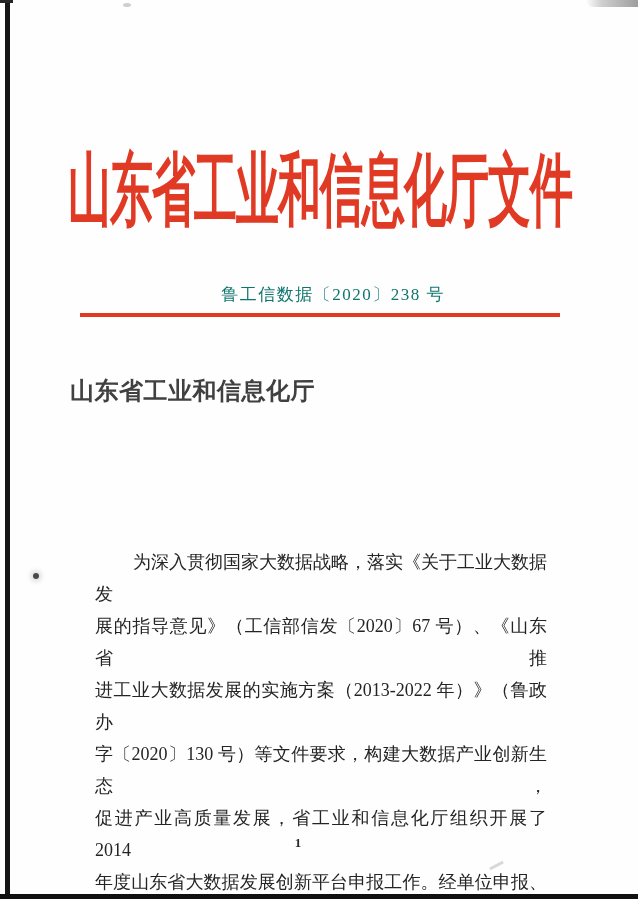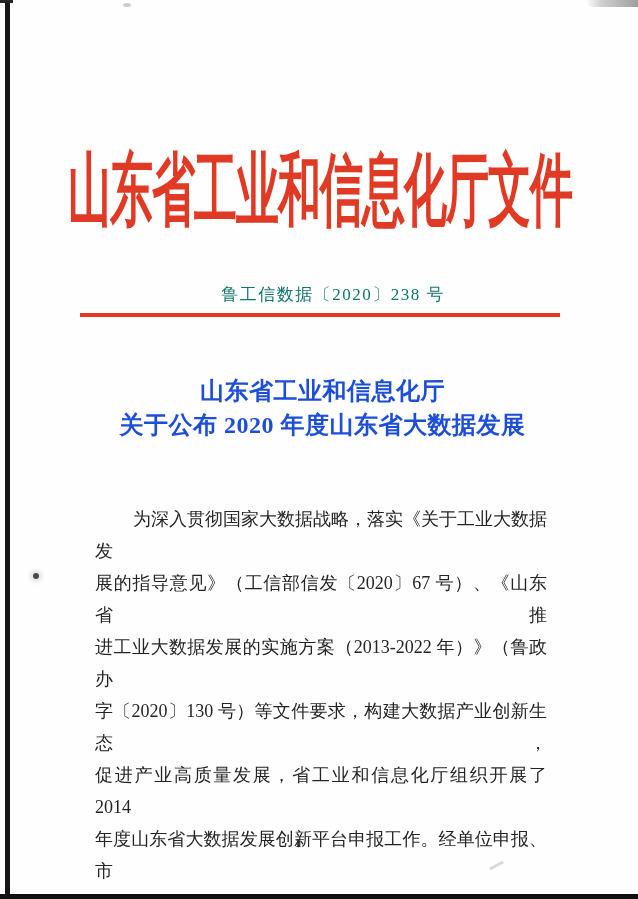--- a/index.html
+++ b/index.html
@@ -86,45 +86,45 @@
   
   .red-rule {
     position: absolute; top: 313px; left: 80px;
     width: 480px; height: 4px;
     background: var(--accent);
   }
 
   
   .doc-title {
     position: absolute; top: 374px; left: 70px; width: 505px;
-    text-align: center;
     font-weight: bold;
     font-size: 24px;
     line-height: 34px;
     letter-spacing: 0.5px;
-    color: #1d4ed8;
+    color: #404040;
   }
 
   
   .body-block {
     position: absolute; top: 503px; left: 95px; width: 452px;
     font-size: 18px;
     line-height: 32px;
     color: #242424;
   }
   .salutation {
     letter-spacing: 2px;
     white-space: nowrap;
   }
   .bline {
     text-align: justify;
     text-align-last: justify;
   }
   .bline.indent {
     text-indent: 38px;
+    margin-top: 43px;
   }
 
   
   .page-number {
     position: absolute; top: 835px; left: 0; width: 596px;
     text-align: center;
     font-size: 13px;
     font-weight: bold;
     color: #2a2a2a;
   }
@@ -145,21 +145,20 @@
   <div class="letterhead">
     <span class="stretch">山东省工业和信息化厅文件</span>
   </div>
 
   <div class="doc-number">鲁工信数据〔2020〕238 号</div>
 
   <div class="red-rule"></div>
 
   <div class="doc-title">
     <div>山东省工业和信息化厅</div>
-    <div>关于公布 2020 年度山东省大数据发展</div>
   </div>
 
   <div class="body-block">
     <div class="bline indent">为深入贯彻国家大数据战略，落实《关于工业大数据发</div>
     <div class="bline">展的指导意见》（工信部信发〔2020〕67 号）、《山东省推</div>
     <div class="bline">进工业大数据发展的实施方案（2013-2022 年）》（鲁政办</div>
     <div class="bline">字〔2020〕130 号）等文件要求，构建大数据产业创新生态，</div>
     <div class="bline">促进产业高质量发展，省工业和信息化厅组织开展了 2014</div>
     <div class="bline">年度山东省大数据发展创新平台申报工作。经单位申报、市</div>
 

